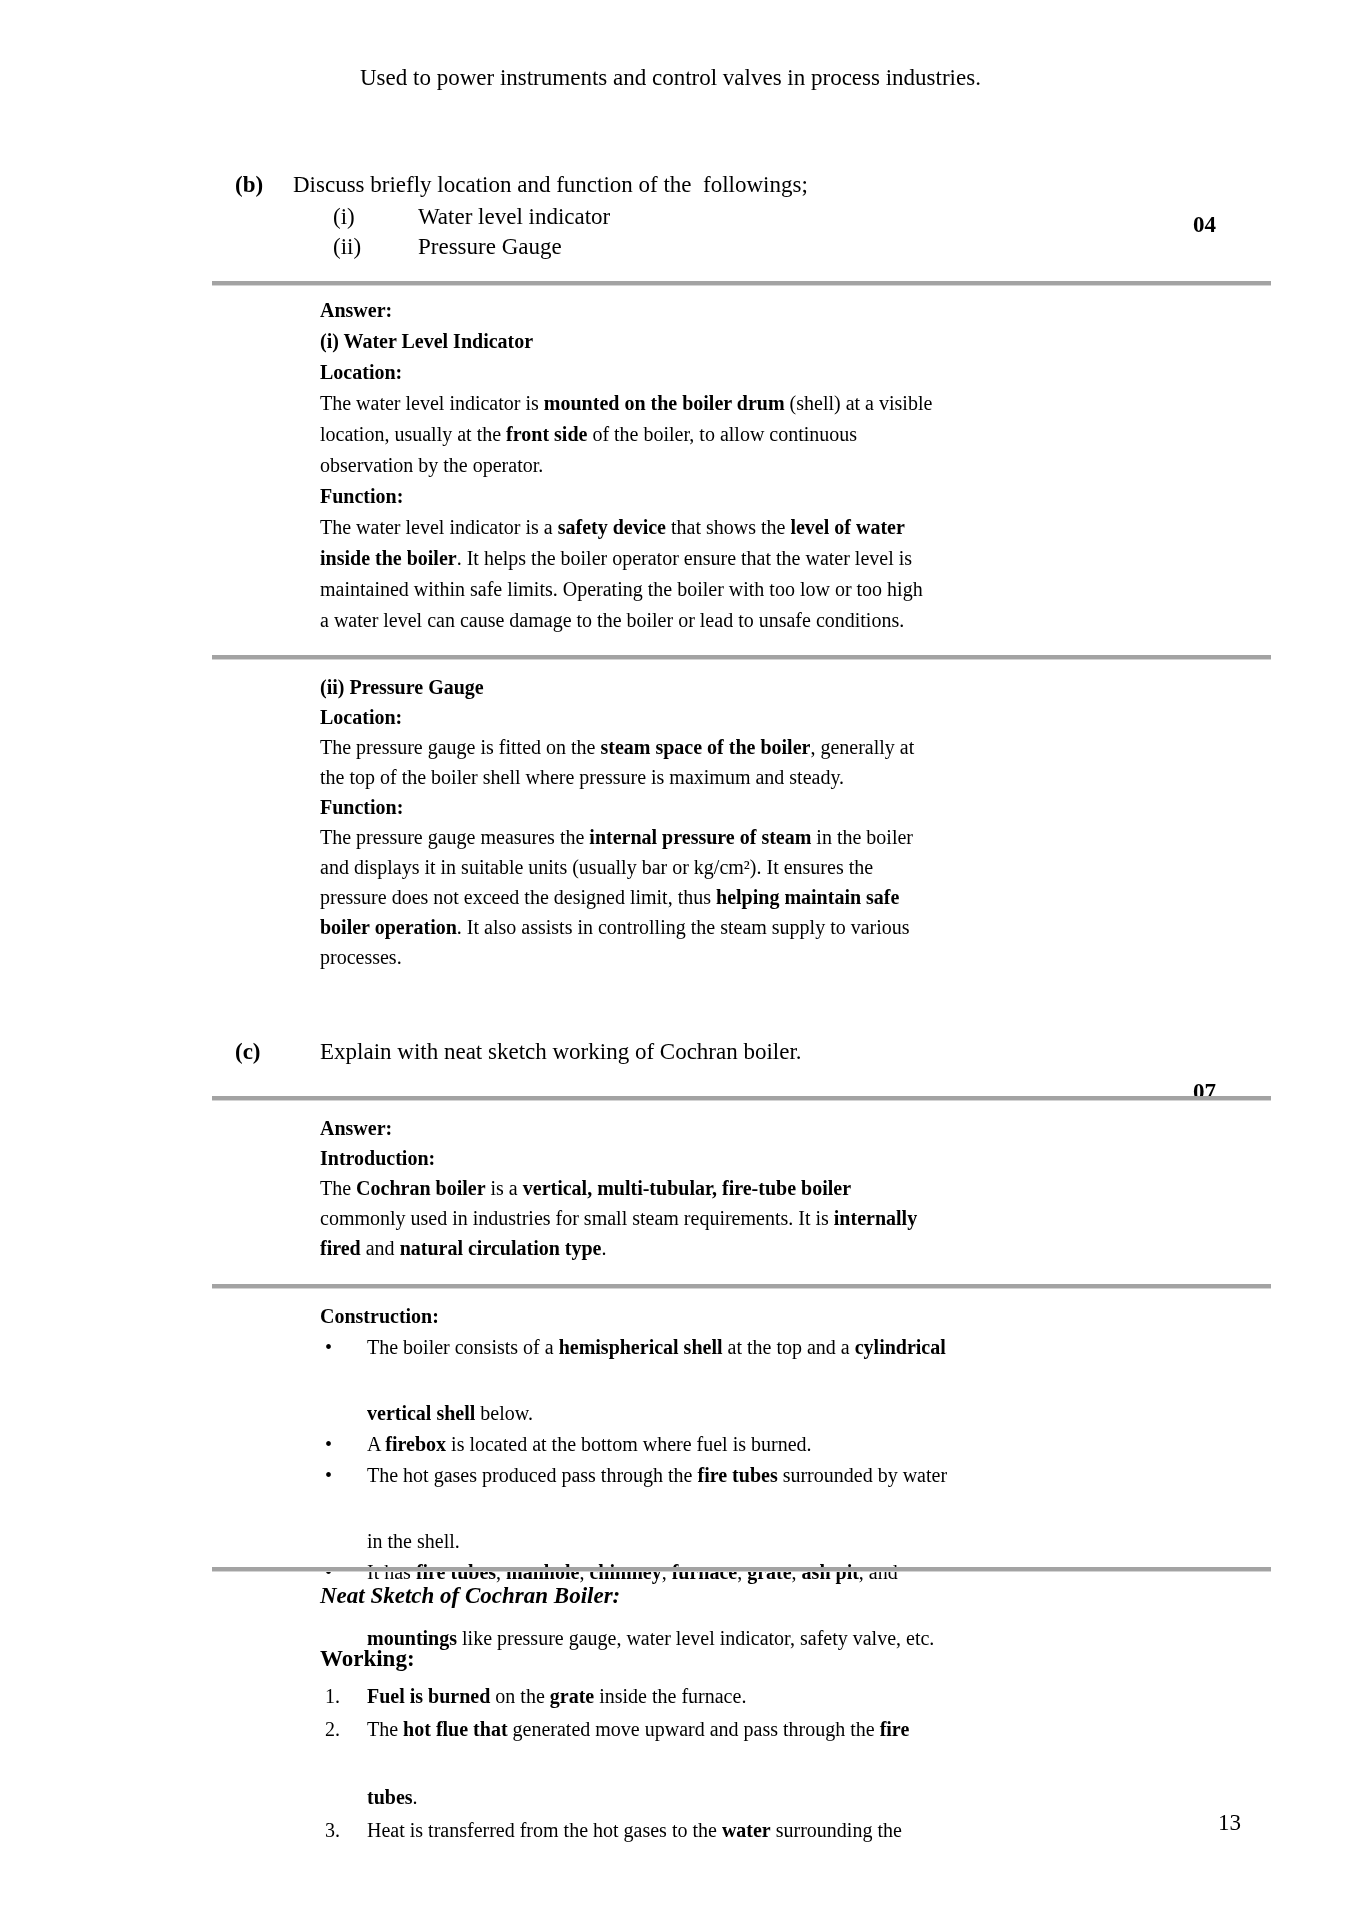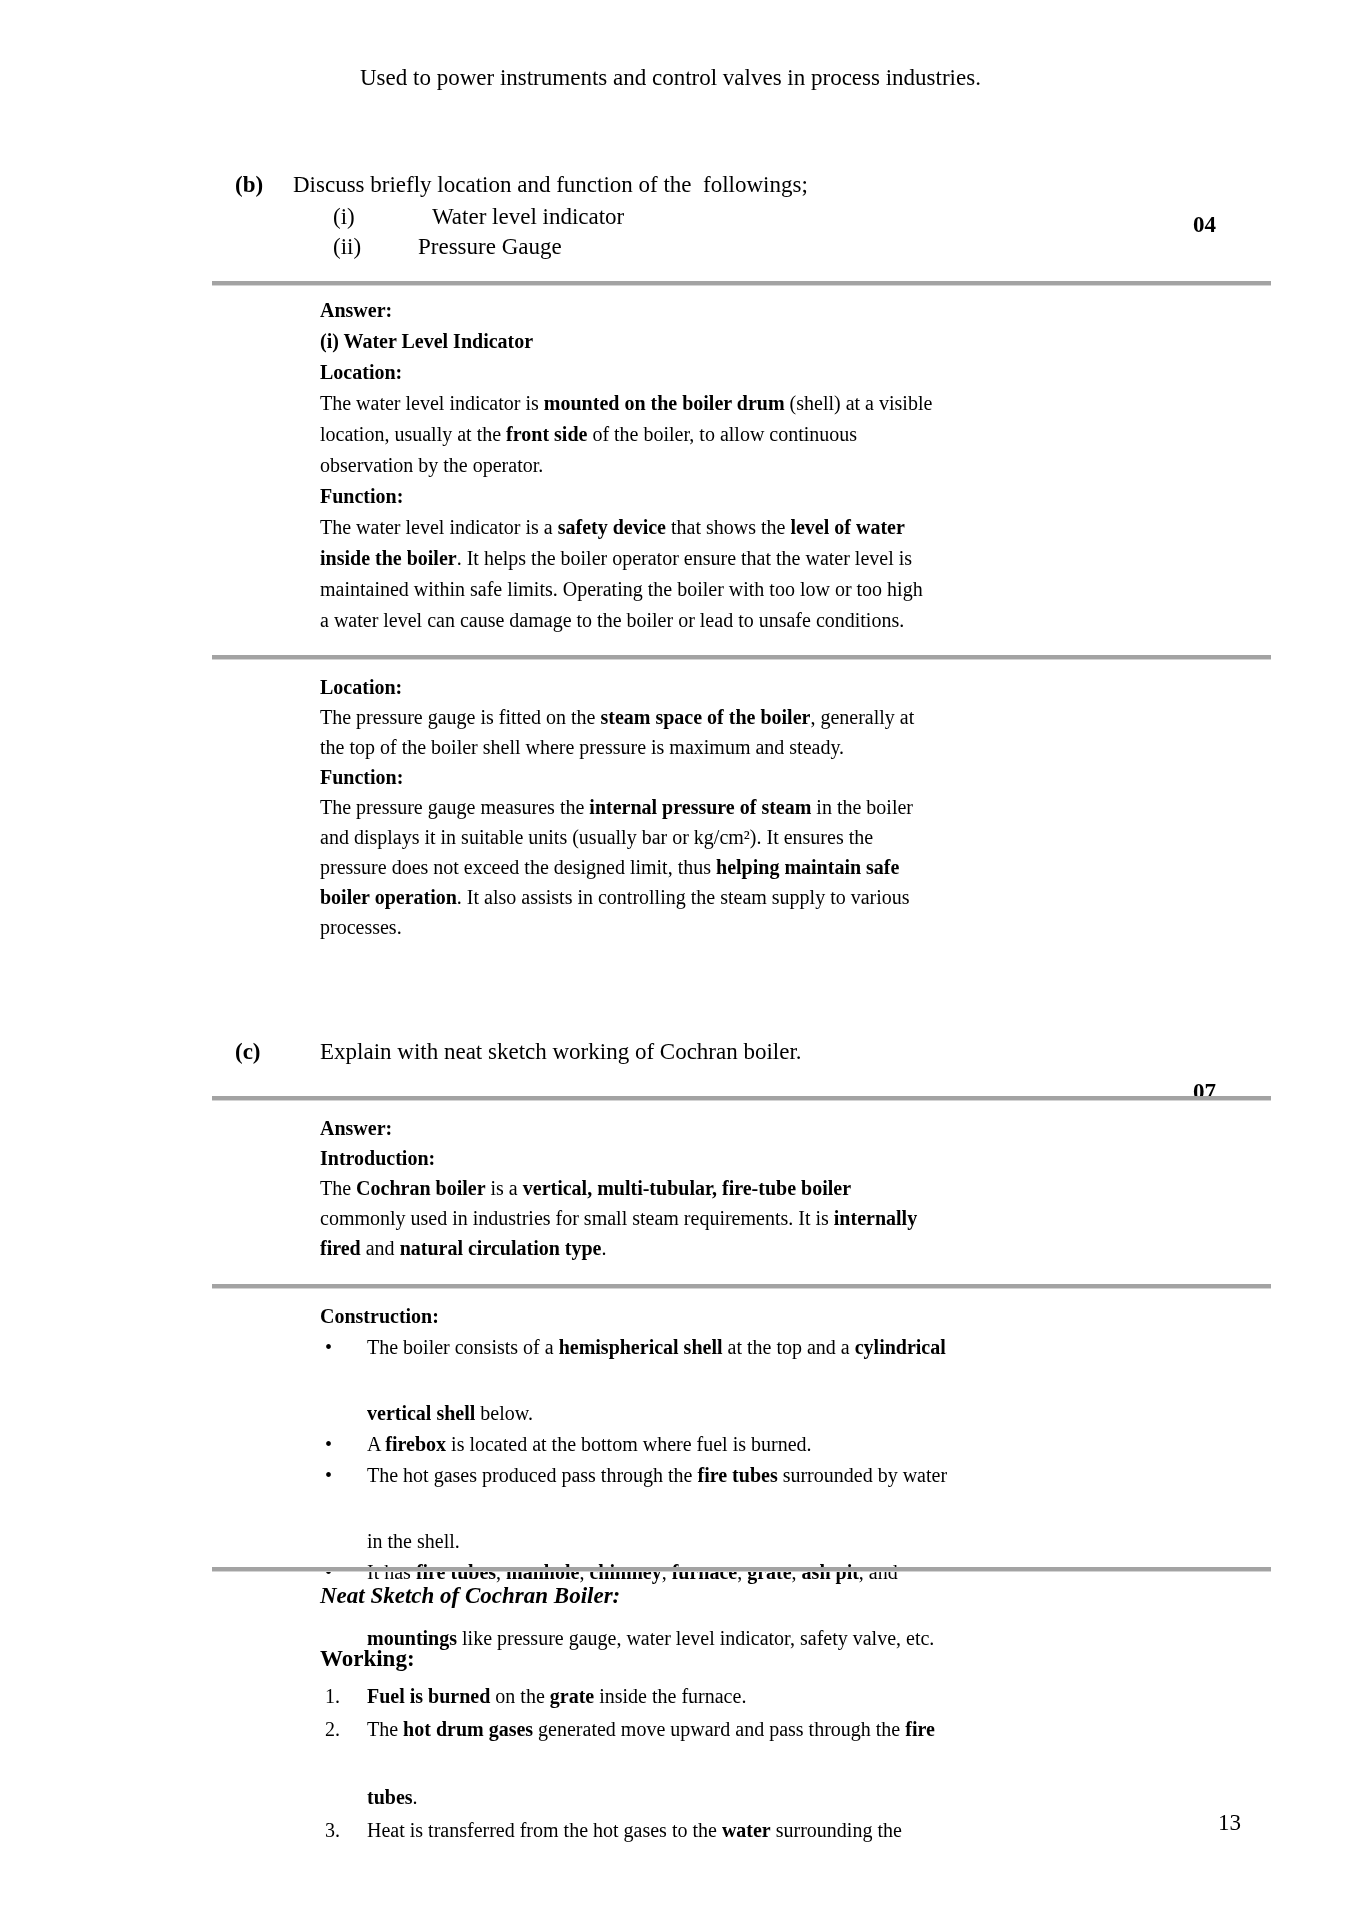--- a/index.html
+++ b/index.html
@@ -32,21 +32,21 @@
   <div class="abs t" style="left:360px;top:63px;">Used to power instruments and control valves in process industries.</div>
 
   <div>
     <span class="abs t qlabel" style="left:235px;top:170px;">(b)</span>
     <span class="abs t" style="left:293px;top:170px;">Discuss briefly location and function of the  followings;</span>
     <span class="abs t marks" style="left:1193px;top:170px;">04</span>
   </div>
 
   <div>
     <span class="abs t" style="left:333px;top:202px;">(i)</span>
-    <span class="abs t" style="left:418px;top:202px;margin-left:14px;">Water level indicator</span>
+    <span class="abs t" style="left:418px;top:202px;">Water level indicator</span>
   </div>
   <div>
     <span class="abs t" style="left:333px;top:232px;">(ii)</span>
     <span class="abs t" style="left:418px;top:232px;">Pressure Gauge</span>
   </div>
 
   <div class="divider" style="top:281px;"></div>
 
   <div class="abs rt lh31" style="left:320px;top:295px;">
       <div class="rt-line"><span class="b">Answer:</span></div>
@@ -58,20 +58,21 @@
       <div class="rt-line"><span class="b">Function:</span></div>
       <div class="rt-line"><span>The water level indicator is a </span><span class="b">safety device</span><span> that shows the </span><span class="b">level of water</span></div>
       <div class="rt-line"><span class="b">inside the boiler</span><span>. It helps the boiler operator ensure that the water level is</span></div>
       <div class="rt-line"><span>maintained within safe limits. Operating the boiler with too low or too high</span></div>
       <div class="rt-line"><span>a water level can cause damage to the boiler or lead to unsafe conditions.</span></div>
     </div>
 
   <div class="divider" style="top:655px;"></div>
 
   <div class="abs rt lh30" style="left:320px;top:672px;">
+      <div class="rt-line"><span class="b">(ii) Pressure Gauge</span></div>
       <div class="rt-line"><span class="b">Location:</span></div>
       <div class="rt-line"><span>The pressure gauge is fitted on the </span><span class="b">steam space of the boiler</span><span>, generally at</span></div>
       <div class="rt-line"><span>the top of the boiler shell where pressure is maximum and steady.</span></div>
       <div class="rt-line"><span class="b">Function:</span></div>
       <div class="rt-line"><span>The pressure gauge measures the </span><span class="b">internal pressure of steam</span><span> in the boiler</span></div>
       <div class="rt-line"><span>and displays it in suitable units (usually bar or kg/cm²). It ensures the</span></div>
       <div class="rt-line"><span>pressure does not exceed the designed limit, thus </span><span class="b">helping maintain safe</span></div>
       <div class="rt-line"><span class="b">boiler operation</span><span>. It also assists in controlling the steam supply to various</span></div>
       <div class="rt-line"><span>processes.</span></div>
     </div>
@@ -106,20 +107,20 @@
     </div>
 
   <div class="divider" style="top:1567px;"></div>
 
   <div class="abs t b" style="left:320px;top:1581px;font-style:italic;">Neat Sketch of Cochran Boiler:</div>
 
   <div class="abs t b" style="left:320px;top:1644px;">Working:</div>
 
   <div class="abs rt lh33" style="left:320px;top:1680px;">
       <div class="rt-line"><span class="marker">1.</span><span class="b">Fuel is burned</span><span> on the </span><span class="b">grate</span><span> inside the furnace.</span></div>
-      <div class="rt-line"><span class="marker">2.</span><span>The </span><span class="b">hot drum gases</span><span> generated move upward and pass through the </span><span class="b">fire</span></div>
+      <div class="rt-line"><span class="marker">2.</span><span>The </span><span class="b">hot flue that</span><span> generated move upward and pass through the </span><span class="b">fire</span></div>
       <div class="rt-line ind"><span class="b">tubes</span><span>.</span></div>
       <div class="rt-line"><span class="marker">3.</span><span>Heat is transferred from the hot gases to the </span><span class="b">water</span><span> surrounding the</span></div>
     </div>
 
   <div class="abs t" style="left:1218px;top:1808px;">13</div>
 
 </div>
 
 </body></html>

